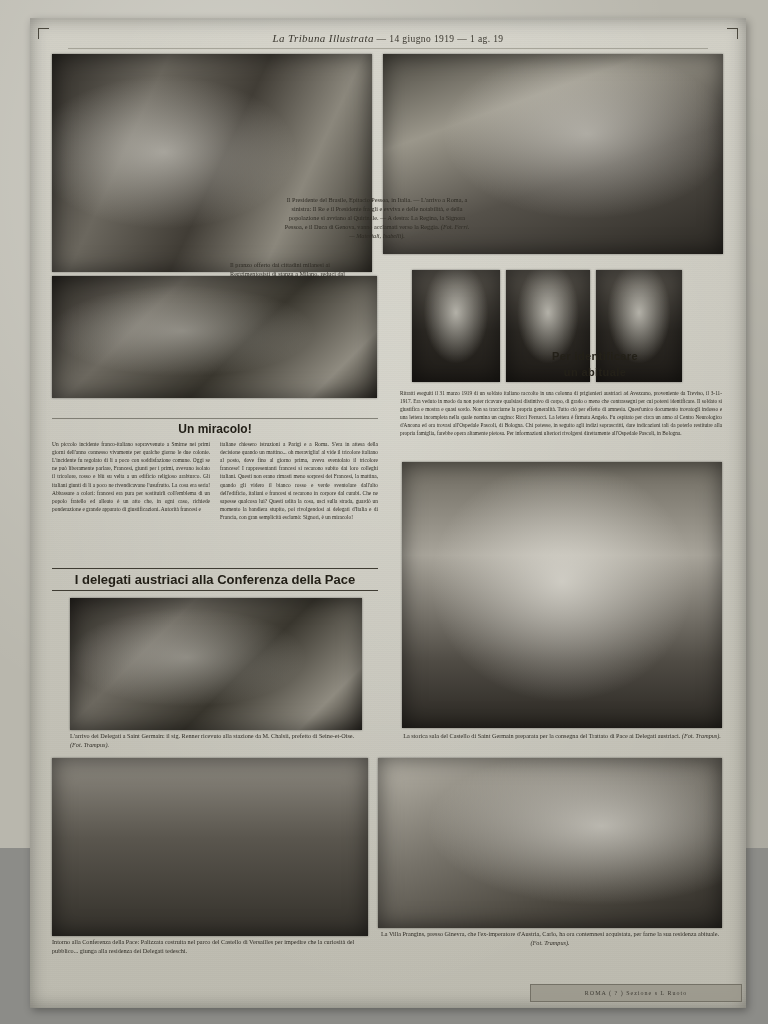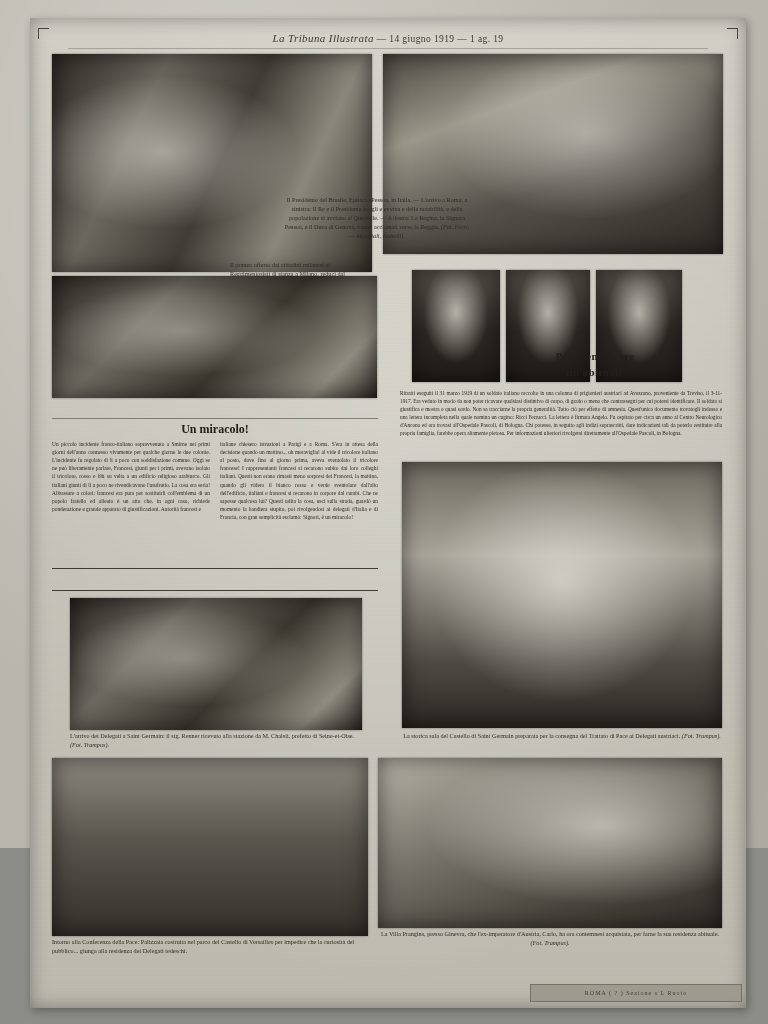--- a/index.html
+++ b/index.html
@@ -94,21 +94,21 @@
   }
   .ph-caption.left { text-align: left; }
   .credit { font-style: italic; }
 
   
   .headline {
     position: absolute;
     text-align: center;
     font-weight: bold;
     color: #232018;
-    font-family: Liberation Serif, serif;
+    font-family: Liberation Sans, sans-serif;
   }
   .col {
     position: absolute;
     font-size: 5.4px;
     line-height: 1.5;
     text-align: justify;
     color: #2b2820;
     column-gap: 8px;
     font-family: "Liberation Serif", serif;
   }
@@ -249,20 +249,21 @@
     <div class="headline" style="left:470px; top:348px; width:190px; font-size:11px; letter-spacing:0.4px;">un abituale</div>
 
     <div class="boxcaption" style="left:370px; top:372px; width:322px; font-size:5.3px;">Ritratti eseguiti il 31 marzo 1919 di un soldato italiano raccolto in una colonna di prigionieri austriaci ad Avezzano, proveniente da Treviso, il 3-11-1917. Era veduto in modo da non poter ricavare qualsiasi distintivo di corpo, di grado o meno che contrassegni per cui potersi identificare. Il soldato si giustifica e mostra e quasi sordo. Non sa tracciarne la propria generalità. Tutto ciò per effetto di amnesia. Quest'unico documento trovatogli indosso e una lettera incompleta nella quale nomina un cugino: Ricci Ferrucci. La lettera è firmata Angelo. Fu ospitato per circa un anno al Centro Neurologico d'Ancona ed ora trovasi all'Ospedale Pascoli, di Bologna. Chi potesse, in seguito agli indizi soprascritti, dare indicazioni tali da poterlo restituire alla propria famiglia, farebbe opera altamente pietosa. Per informazioni ulteriori rivolgersi direttamente all'Ospedale Pascoli, in Bologna.</div>
 
     <div class="hr-thin" style="left:22px; top:400px; width:326px;"></div>
     <div class="headline" style="left:22px; top:404px; width:326px; font-size:12px;">Un miracolo!</div>
     <div class="col" style="left:22px; top:422px; width:158px; height:112px;">Un piccolo incidente franco-italiano sopravvenuto a Smirne nei primi giorni dell'anno connesso vivamente per qualche giorno le due colonie. L'incidente fu regolato di lì a poco con soddisfazione comune. Oggi se ne può liberamente parlare, Francesi, giunti per i primi, avevano isolato il tricolore, rosso e blù su velta a un edificio religioso arabturco. Gli italiani giunti di lì a poco ne rivendicavano l'usufrutto. La cosa era seria! Abbassare a colori: francesi era pura per sostituirli coll'emblema di un popolo fratello ed alleato è un atto che, in ogni caso, richiede ponderazione e grande apparato di giustificazioni. Autorità francesi e</div>
     <div class="col" style="left:190px; top:422px; width:158px; height:112px;">italiane chiesero istruzioni a Parigi e a Roma. S'era in attesa della decisione quando un mattino... oh meraviglia! al vide il tricolore italiano al posto, dove fino al giorno prima, aveva sventolato il tricolore francese! I rappresentanti francesi si recarono subito dai loro colleghi italiani. Questi non erano rimasti meno sorpresi dei Francesi, la mattina, quando gli videro il bianco rosso e verde sventolare dall'alto dell'edificio, italiani e francesi si recarono in corpore dal curabi. Che ne sapesse qualcosa lui? Questi udita la cosa, usci sulla strada, guardò un momento la bandiera stupito, poi rivolgendosi ai delegati d'Italia e di Francia, con gran semplicità esclamò: Signori, è un miracolo!</div>
 
     <div class="headline-rule" style="left:22px; top:550px; width:326px;"></div>
+    <div class="headline" style="left:22px; top:554px; width:326px; font-size:13px;">I delegati austriaci alla Conferenza della Pace</div>
     <div class="headline-rule" style="left:22px; top:572px; width:326px;"></div>
 
     <div class="photo group" style="left:40px; top:580px; width:292px; height:132px;">
       <div class="ph-inner"></div>
       <div class="vignette"></div>
     </div>
     <div class="ph-caption left" style="left:40px; top:714px; width:292px;">
       <span>L'arrivo dei Delegati a Saint Germain: il sig. Renner ricevuto alla stazione da M. Chalsii, prefetto di Seine-et-Oise.</span>
       <span class="credit">(Fot. Trampus).</span>
     </div>

